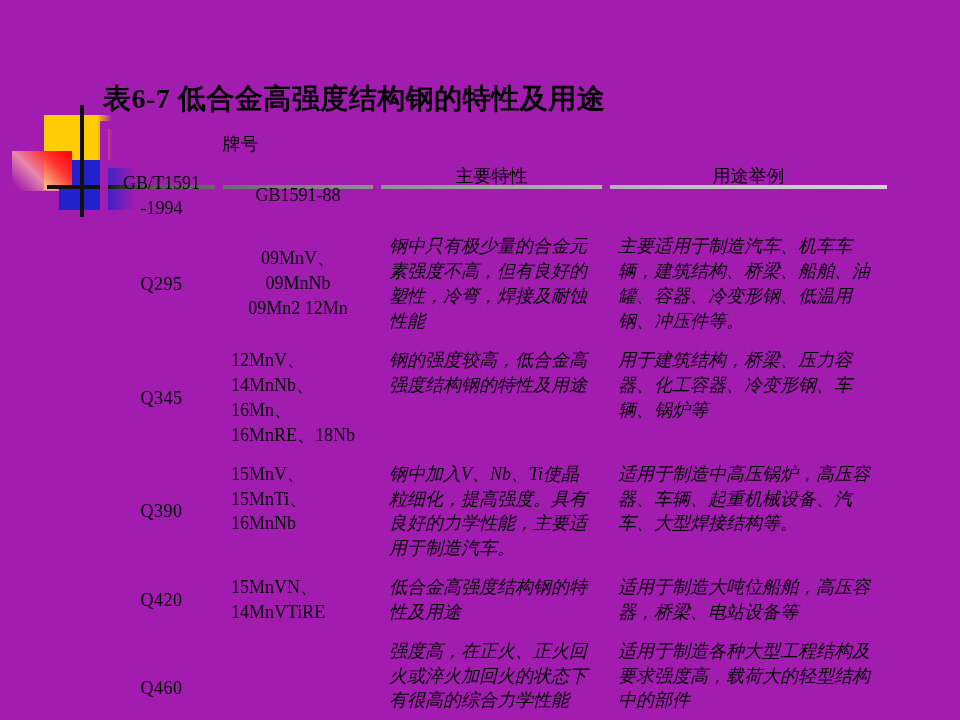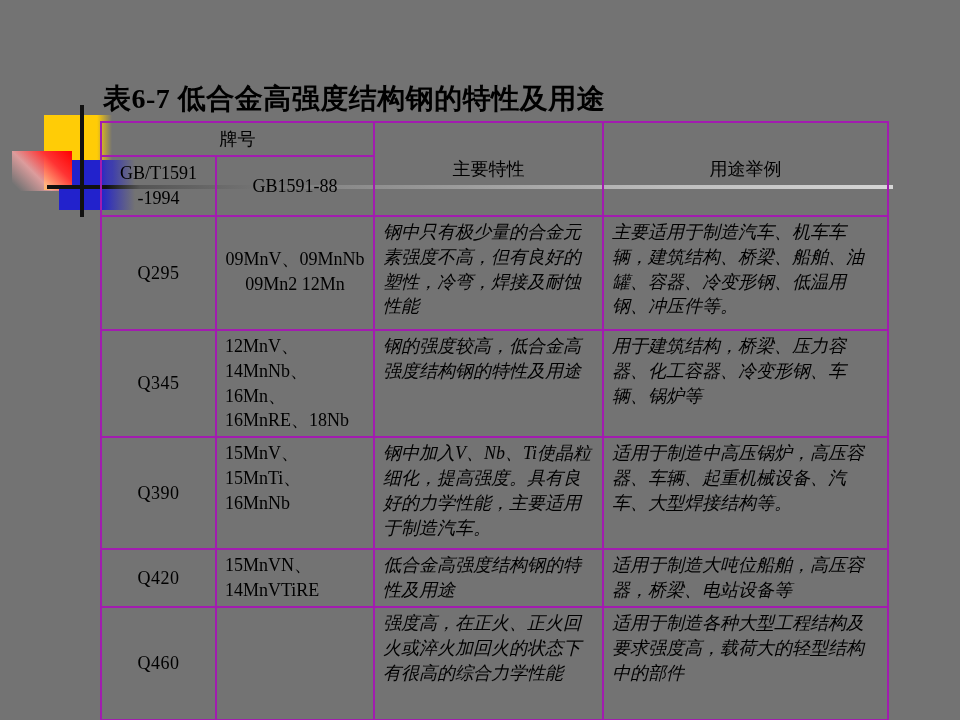--- a/index.html
+++ b/index.html
@@ -1,17 +1,17 @@
 <!DOCTYPE html>
 <html><head>
 <meta charset="utf-8">
 <style>
   html,body{margin:0;padding:0;background:#888;}
   .slide{
-    position:relative;width:960px;height:720px;background:#737373;
+    position:relative;width:960px;height:720px;background:#a21caf;
     overflow:hidden;font-family:"Liberation Serif","DejaVu Serif",serif;color:#000;
   }
   
   .deco{position:absolute;z-index:1;}
   .deco-yellow{left:44px;top:115px;width:68px;height:75px;
     background:linear-gradient(to right,#ffcc06 0%,#ffcc06 78%,rgba(255,204,6,0) 100%);}
   .deco-red{left:12px;top:151px;width:60px;height:40px;
     background:linear-gradient(225deg,#ff0000 0%,#ff3333 30%,rgba(255,170,170,.75) 60%,rgba(255,255,255,0) 92%);}
   .deco-blue{left:72px;top:160px;width:63px;height:50px;
     background:linear-gradient(to right,#2222cc 0%,#2222cc 45%,rgba(34,34,204,0) 100%);}
@@ -23,21 +23,21 @@
   .title{
     position:absolute;left:103px;top:80px;margin:0;z-index:4;
     font-size:28px;font-weight:600;letter-spacing:.5px;white-space:nowrap;
   }
   
   table.steel{
     position:absolute;left:100px;top:121px;width:787px;z-index:2;
     border-collapse:collapse;table-layout:fixed;background:transparent;
   }
   table.steel td,table.steel th{
-    border:2px solid #a21caf;background:transparent;
+    border:8px solid #a21caf;background:transparent;
     font-weight:normal;font-size:18px;line-height:1.38;
     padding:3px 8px;overflow:hidden;
   }
   col.c1{width:115px;} col.c2{width:158px;} col.c3{width:229px;} col.c4{width:285px;}
   tr.r1{height:34px;} tr.r2{height:60px;} tr.r3{height:114px;} tr.r4{height:87px;}
   tr.r5{height:112px;} tr.r6{height:57px;} tr.r7{height:113px;}
   .hd{text-align:center;vertical-align:middle;font-size:19px;}
   .grade{text-align:center;vertical-align:middle;font-size:19px;letter-spacing:.5px;}
   .old{ text-align:left;vertical-align:top;white-space:pre-line;padding-top:5px;}
   .old.vcenter{vertical-align:middle;text-align:center;padding-top:1px;}

